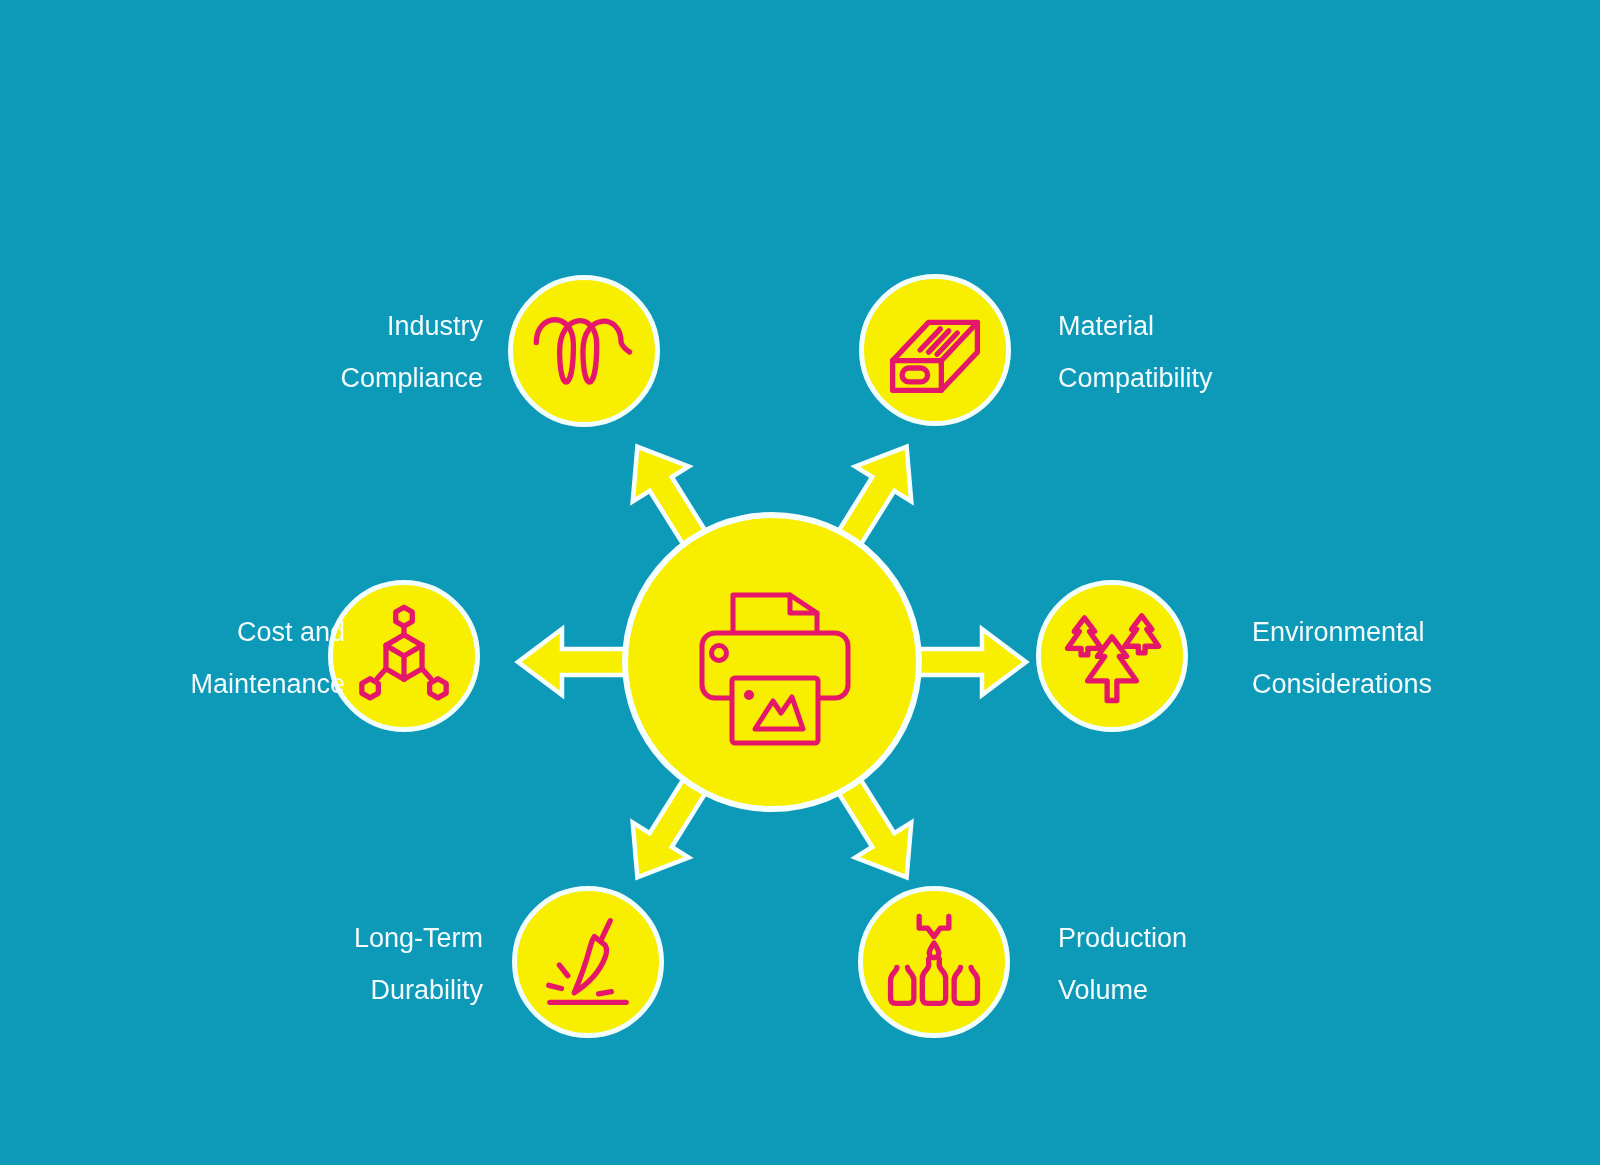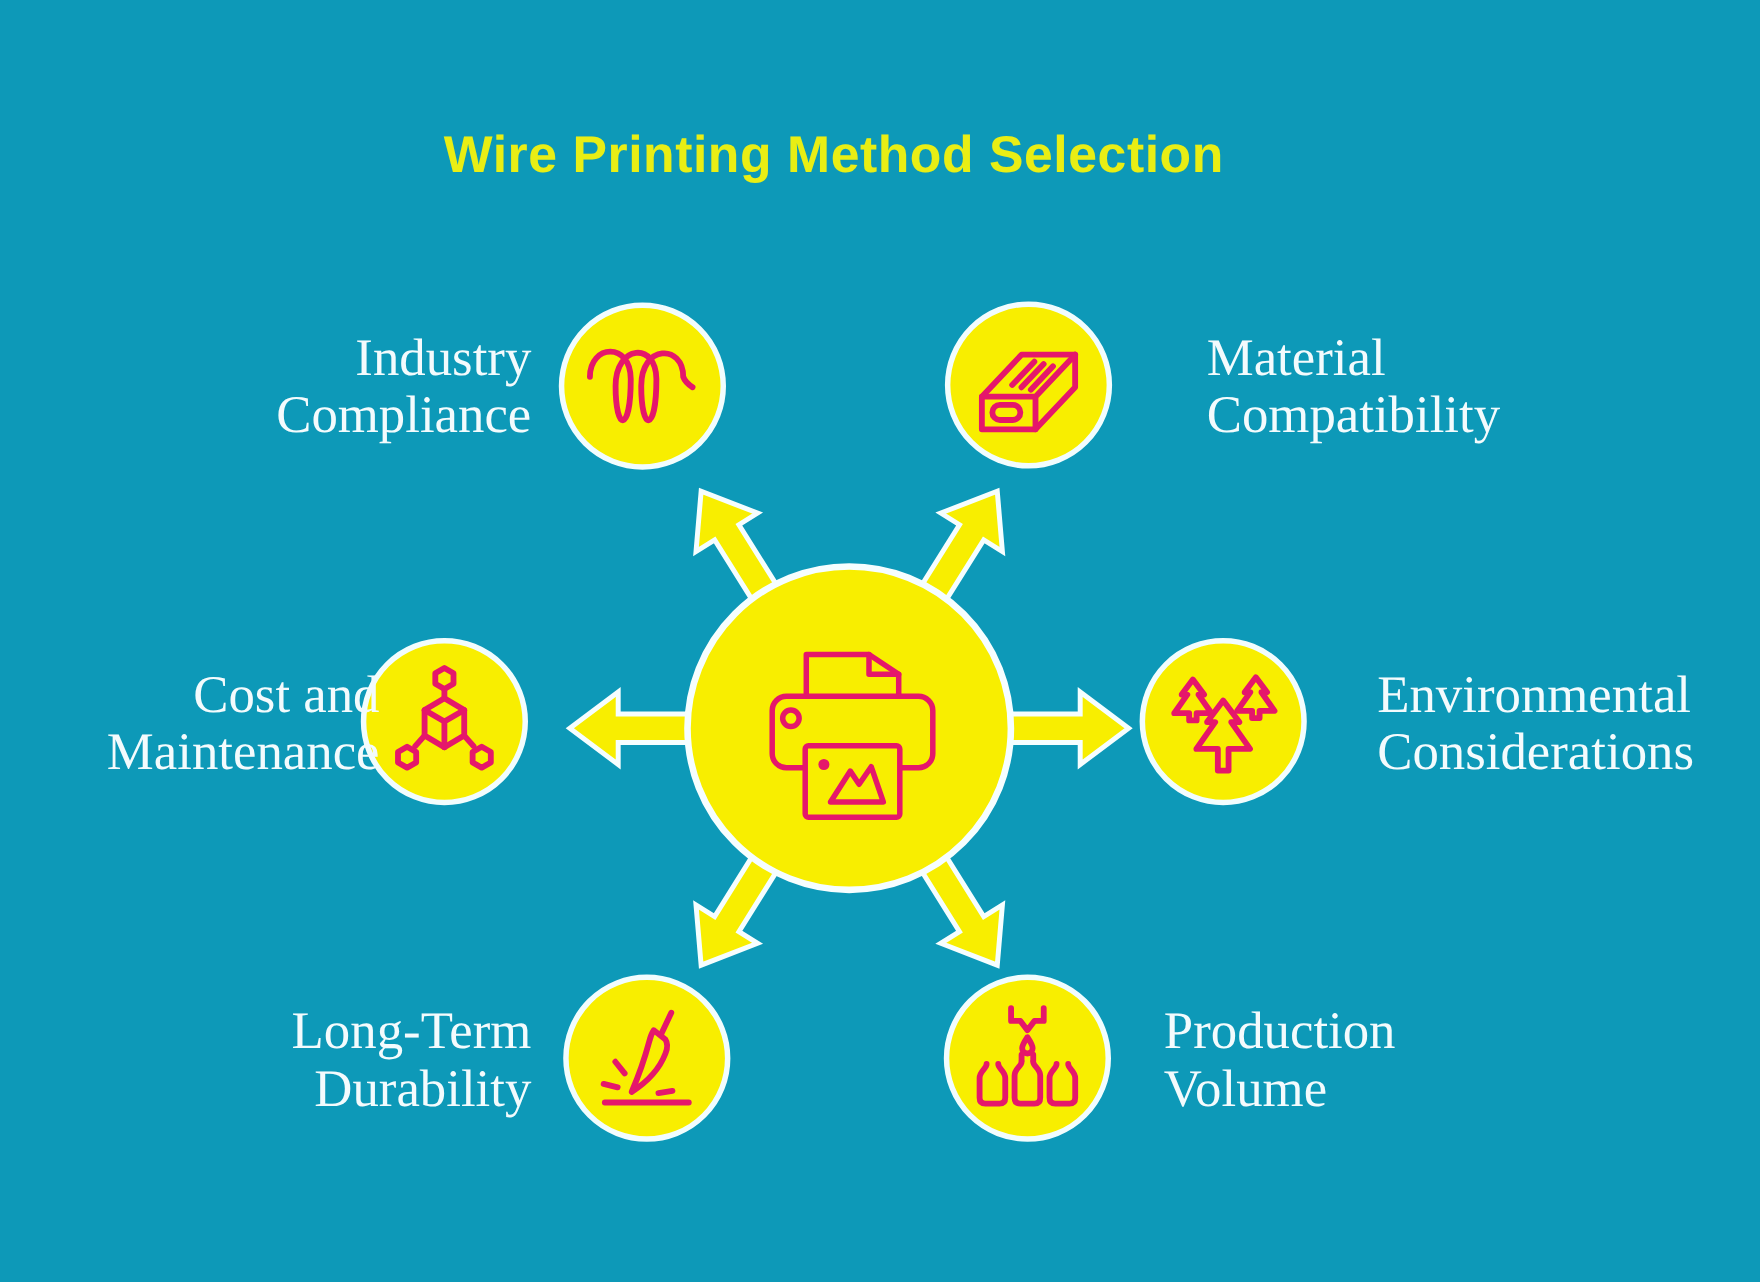--- a/index.html
+++ b/index.html
@@ -18,40 +18,39 @@
     display:flex;align-items:center;justify-content:center;
   }
   .node.tl{left:508px;top:275px;}
   .node.tr{left:859px;top:274px;}
   .node.ml{left:328px;top:580px;}
   .node.mr{left:1036px;top:580px;}
   .node.bl{left:512px;top:886px;}
   .node.br{left:858px;top:886px;}
   .node svg{display:block;}
   .lbl{
-    position:absolute;color:#f3fbfd;font-size:48px;line-height:52px;
-    font-weight:400;white-space:pre-line;font-family:Liberation Serif, serif;
+    position:absolute;color:#f3fbfd;font-size:27px;line-height:52px;
+    font-weight:400;white-space:pre-line;
   }
   .lbl.r{text-align:right;}
   .lbl.lbl-industry{right:1117px;top:300px;}
-  .lbl.lbl-material{left:1058px;top:300px;margin-left:39px;}
+  .lbl.lbl-material{left:1058px;top:300px;}
   .lbl.lbl-cost{right:1255px;top:606px;}
   .lbl.lbl-env{left:1235px;top:606px;margin-left:17px;}
   .lbl.lbl-long{right:1117px;top:912px;}
   .lbl.lbl-prod{left:1058px;top:912px;}
   .ic{stroke:#e5176b;stroke-width:5;fill:none;stroke-linecap:round;stroke-linejoin:round;}
   .ic-fill{fill:#e5176b;stroke:none;}
   .ic-yfill{stroke:#e5176b;stroke-width:5;fill:#f8ee00;stroke-linecap:round;stroke-linejoin:round;}
 </style>
 </head>
 <body>
 
 <div class="stage">
 
-  <div class="title">Wire Printing Method Selection</div>
 
   <svg class="hub-svg" width="1600" height="1165" viewBox="0 0 1600 1165">
     <g transform="translate(772,662)">
       <g fill="#f8ee00" stroke="#f6feff" stroke-width="4.5" stroke-linejoin="miter">
         <path transform="rotate(0)" d="M140,-13 H210 V-33 L254,0 L210,33 V13 H140 Z"></path>
         <path transform="rotate(180)" d="M140,-13 H210 V-33 L254,0 L210,33 V13 H140 Z"></path>
         <path transform="rotate(-58)" d="M140,-13 H210 V-33 L254,0 L210,33 V13 H140 Z"></path>
         <path transform="rotate(-122)" d="M140,-13 H210 V-33 L254,0 L210,33 V13 H140 Z"></path>
         <path transform="rotate(58)" d="M140,-13 H210 V-33 L254,0 L210,33 V13 H140 Z"></path>
         <path transform="rotate(122)" d="M140,-13 H210 V-33 L254,0 L210,33 V13 H140 Z"></path>

